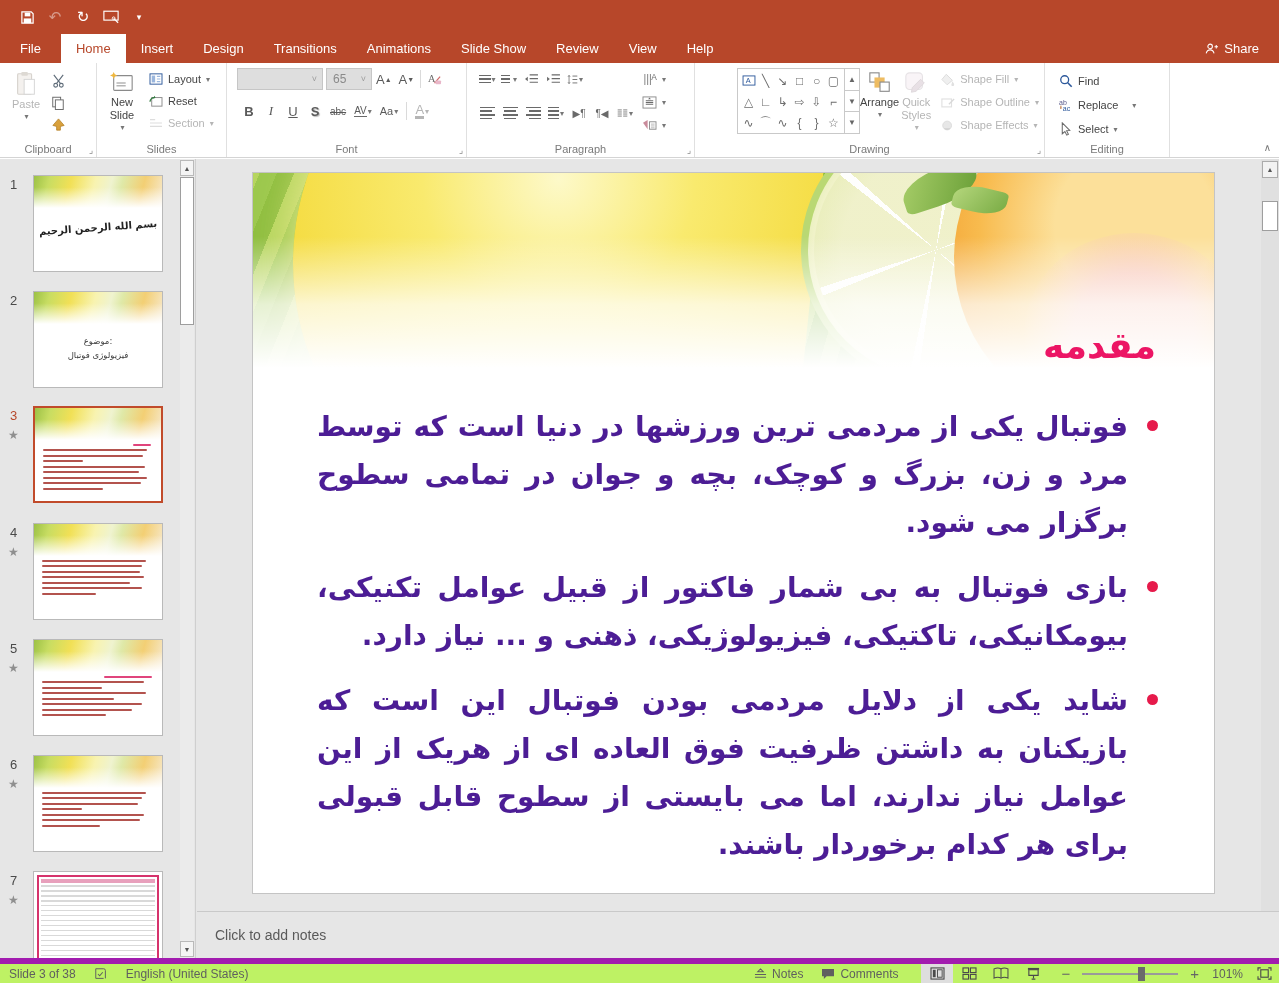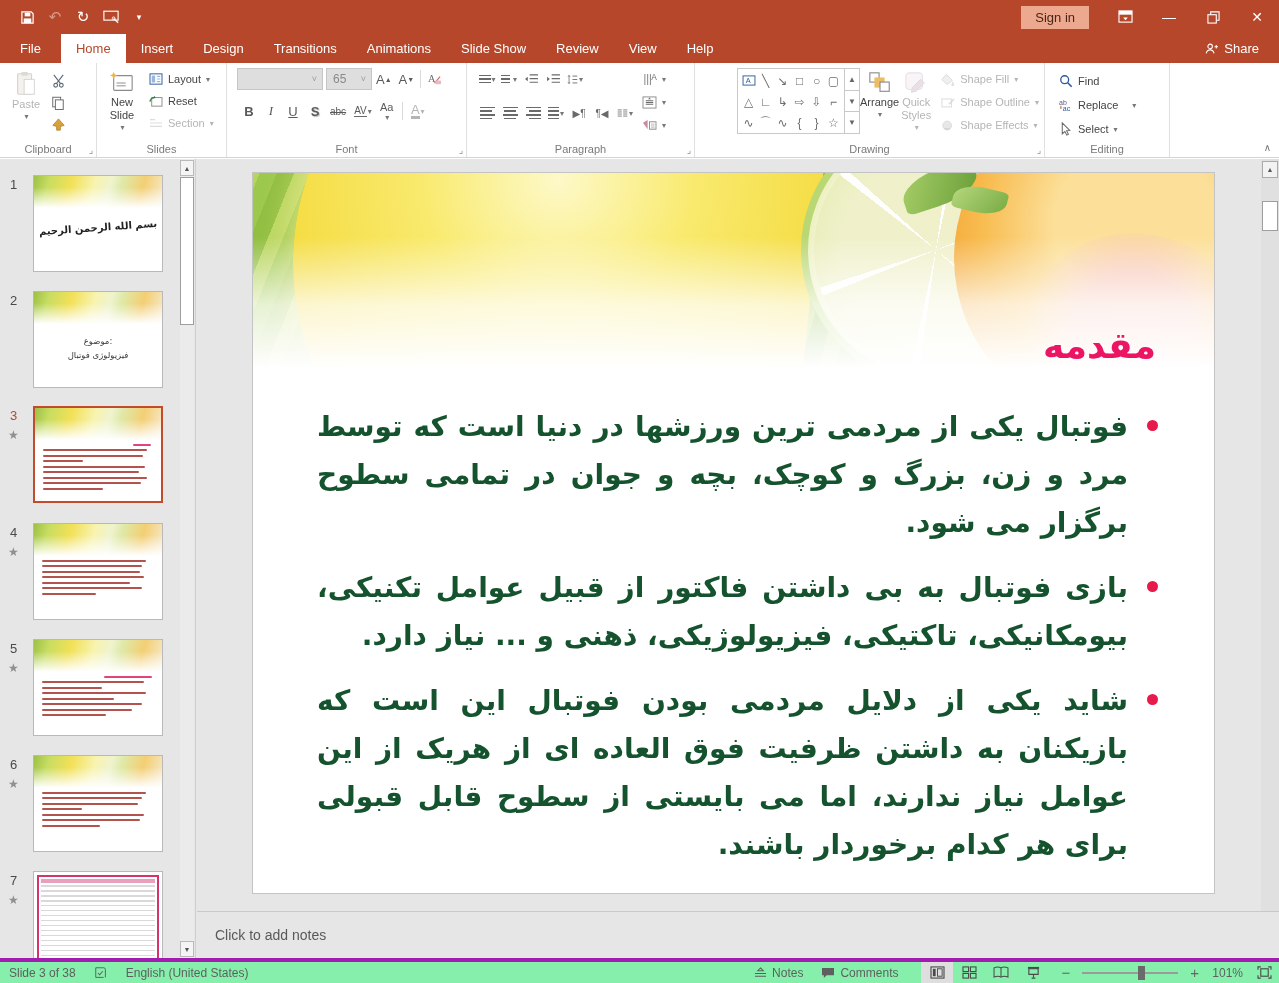--- a/index.html
+++ b/index.html
@@ -98,31 +98,31 @@
   .lime { position:absolute; left:548px; top:-58px; width:270px; height:270px; border-radius:50%; border:7px solid #b9d873; background:radial-gradient(circle,#f8f6dc 0 52%,#f0f2c8 68%,#dcebaa 80%,#c2dd84 100%); }
   .lime::after { content:""; position:absolute; inset:6px; border-radius:50%; background:repeating-conic-gradient(from 8deg,rgba(255,255,255,.95) 0 4deg,rgba(224,231,170,.35) 4deg 60deg); }
   .mint { position:absolute; left:648px; top:-4px; width:78px; height:36px; background:linear-gradient(120deg,#a9cf6a,#679d35); border-radius:60% 12% 60% 12%; transform:rotate(-18deg); z-index:3; }
   .mint2 { position:absolute; left:700px; top:14px; width:54px; height:26px; background:linear-gradient(120deg,#b7d87e,#77aa42); border-radius:60% 12% 60% 12%; transform:rotate(14deg); z-index:3; }
   .orangeR { position:absolute; right:-70px; top:-80px; width:330px; height:330px; border-radius:50%; background:radial-gradient(circle at 55% 40%,#fce09a 0 30%,#f8bb4e 58%,#f2a032 80%,#ef9729 100%); }
   .pinkR { position:absolute; right:-30px; top:60px; width:220px; height:200px; border-radius:50%; background:radial-gradient(circle,rgba(248,197,188,.9) 0 40%,rgba(248,197,188,0) 75%); }
   .artfade { position:absolute; inset:0; background:linear-gradient(180deg,rgba(255,255,255,0) 30%,rgba(255,255,255,.75) 62%,#fff 92%); z-index:4; }
   .slide-title { position:absolute; right:58px; top:152px; z-index:5; font-family:"DejaVu Sans",sans-serif; font-weight:bold; font-size:36px; color:#EC1564; direction:rtl; }
 
   
-  .bodytext { position:absolute; top:230px; right:52px; left:64px; direction:rtl; font-family:"DejaVu Sans",sans-serif; font-weight:bold; color:#14532d; font-size:28px; line-height:48px; text-align:justify; }
+  .bodytext { position:absolute; top:230px; right:52px; left:64px; direction:rtl; font-family:"DejaVu Sans",sans-serif; font-weight:bold; color:#4c1d95; font-size:28px; line-height:48px; text-align:justify; }
   .bodytext li { list-style:none; position:relative; padding-right:34px; margin-bottom:17px; }
   .bodytext li::before { content:""; position:absolute; right:4px; top:17px; width:11px; height:11px; border-radius:50%; background:#E61A4B; }
 
   
   #editscroll { position:absolute; right:0; top:0; bottom:47px; width:18px; background:#e0e0e0; }
   #editscroll .arrow { position:absolute; top:2px; left:1px; width:16px; height:17px; background:#f2f2f2; border:1px solid #ababab; font-size:7px; color:#555; display:flex; align-items:center; justify-content:center; cursor:pointer; }
   #editscroll .thumbbar { position:absolute; top:42px; left:1px; width:16px; height:30px; background:#fff; border:1px solid #9e9e9e; cursor:pointer; }
 
   
-  #statusbar { position:absolute; left:0; right:0; bottom:0; height:25px; background:#86efac; border-top:4px solid #a21caf; display:flex; align-items:center; font-size:12px; color:#5f5f5f; }
+  #statusbar { position:absolute; left:0; right:0; bottom:0; height:25px; background:#bef264; border-top:6px solid #a21caf; display:flex; align-items:center; font-size:12px; color:#5f5f5f; }
   .sb-item { display:flex; align-items:center; gap:5px; padding:0 9px; height:100%; cursor:pointer; }
   .sb-left { display:flex; align-items:center; }
   .sb-right { margin-left:auto; display:flex; align-items:center; height:100%; }
   .viewbtn { width:32px; height:100%; display:flex; align-items:center; justify-content:center; cursor:pointer; }
   .viewbtn.active { background:#dedede; }
   .zoomslider { display:flex; align-items:center; gap:8px; padding:0 8px; }
   .ztrack { position:relative; width:96px; height:2px; background:#9a9a9a; }
   .zthumb { position:absolute; left:56px; top:-6px; width:7px; height:14px; background:#6a6a6a; cursor:pointer; }
   .zbtn { font-size:15px; color:#666; cursor:pointer; padding:0 4px; }
   .zoomlvl { width:38px; text-align:right; padding-right:6px; }
@@ -147,38 +147,20 @@
       <span class="qat-btn qat-dim">↶</span>
       <span class="qat-btn">↻</span>
       <span class="qat-btn">
         <svg width="16" height="14" viewBox="0 0 18 15">
             <rect x="1" y="1" width="16" height="10" fill="none" stroke="#fff" stroke-width="1.3"></rect>
             <path d="M12 9l5 5" stroke="#fff" stroke-width="1.4"></path>
             <circle cx="12" cy="9" r="1.6" fill="none" stroke="#fff" stroke-width="1"></circle>
           </svg>
       </span>
       <span class="qat-btn" style="font-size:9px;">▾</span>
-    </div>
-    <div class="tb-right">
-      <span class="signin">Sign in</span>
-      <span class="winbtn">
-        <svg width="15" height="14" viewBox="0 0 16 15">
-            <rect x="1" y="1" width="14" height="12" fill="none" stroke="#fff" stroke-width="1.2"></rect>
-            <rect x="1" y="1" width="14" height="4" fill="#fff"></rect>
-            <path d="M8 11l-2.5-3h5z" fill="#fff"></path>
-          </svg>
-      </span>
-      <span class="winbtn">—</span>
-      <span class="winbtn">
-        <svg width="13" height="13" viewBox="0 0 14 14">
-            <rect x="1" y="4" width="9" height="9" fill="none" stroke="#fff" stroke-width="1.2"></rect>
-            <path d="M4 4V1h9v9h-3" fill="none" stroke="#fff" stroke-width="1.2"></path>
-          </svg>
-      </span>
-      <span class="winbtn">✕</span>
     </div>
   </div>
 
   <div id="tabrow">
     <span class="rtab file">File</span>
     <span class="rtab active">Home</span>
     <span class="rtab">Insert</span>
     <span class="rtab">Design</span>
     <span class="rtab">Transitions</span>
     <span class="rtab">Animations</span>
@@ -304,21 +286,21 @@
       <div class="frow" style="padding-left:10px;gap:2px;margin-top:6px;">
         <span class="fbtn" style="font-weight:bold;">B</span>
         <span class="fbtn" style="font-style:italic;font-family:'Liberation Serif',serif;">I</span>
         <span class="fbtn" style="text-decoration:underline;">U</span>
         <span class="fbtn" style="font-weight:bold;text-shadow:1px 1px 1px #bbb;">S</span>
         <span class="fbtn" style="font-size:10px;text-decoration:line-through;">abc</span>
         <span class="fbtn" style="font-size:10px;">
             <span style="border-bottom:1px solid #6a6a6a;">AV</span>
             <span class="drop">▾</span>
           </span>
-        <span class="fbtn" style="font-size:11px;flex-direction:column;">
+        <span class="fbtn" style="font-size:11px;">
             <span>Aa</span>
             <span class="drop">▾</span>
           </span>
         <span class="sep-v" style="height:18px;margin:0 3px;"></span>
         <span class="fbtn dis" style="font-size:13px;">
             <span style="border-bottom:3px solid #b5b5b5;line-height:12px;">A</span>
             <span class="drop" style="color:#b5b5b5;">▾</span>
           </span>
       </div>
       <span class="grp-label">Font</span>
@@ -684,21 +666,21 @@
             <div class="lime"></div>
             <div class="mint"></div>
             <div class="mint2"></div>
             <div class="orangeR"></div>
             <div class="pinkR"></div>
             <div class="artfade"></div>
           </div>
           <div class="slide-title">مقدمه</div>
           <ul class="bodytext">
             <li><span>فوتبال یکی از مردمی ترین ورزشها در دنیا است که توسط مرد و زن، بزرگ و کوچک، بچه و جوان در تمامی سطوح برگزار می شود.</span></li>
-            <li><span>بازی فوتبال به بی داشتن فاکتور از قبیل عوامل تکنیکی، بیومکانیکی، تاکتیکی، فیزیولوژیکی، ذهنی و ... نیاز دارد.</span></li>
+            <li><span>بازی فوتبال به بی شمار فاکتور از قبیل عوامل تکنیکی، بیومکانیکی، تاکتیکی، فیزیولوژیکی، ذهنی و ... نیاز دارد.</span></li>
             <li><span>شاید یکی از دلایل مردمی بودن فوتبال این است که بازیکنان به داشتن ظرفیت فوق العاده ای از هریک از این عوامل نیاز ندارند، اما می بایستی از سطوح قابل قبولی برای هر کدام برخوردار باشند.</span></li>
           </ul>
         </div>
       </div>
       <div id="editscroll">
         <div class="arrow">▲</div>
         <div class="thumbbar"></div>
       </div>
       <div id="notesbar">
         <span>Click to add notes</span>

